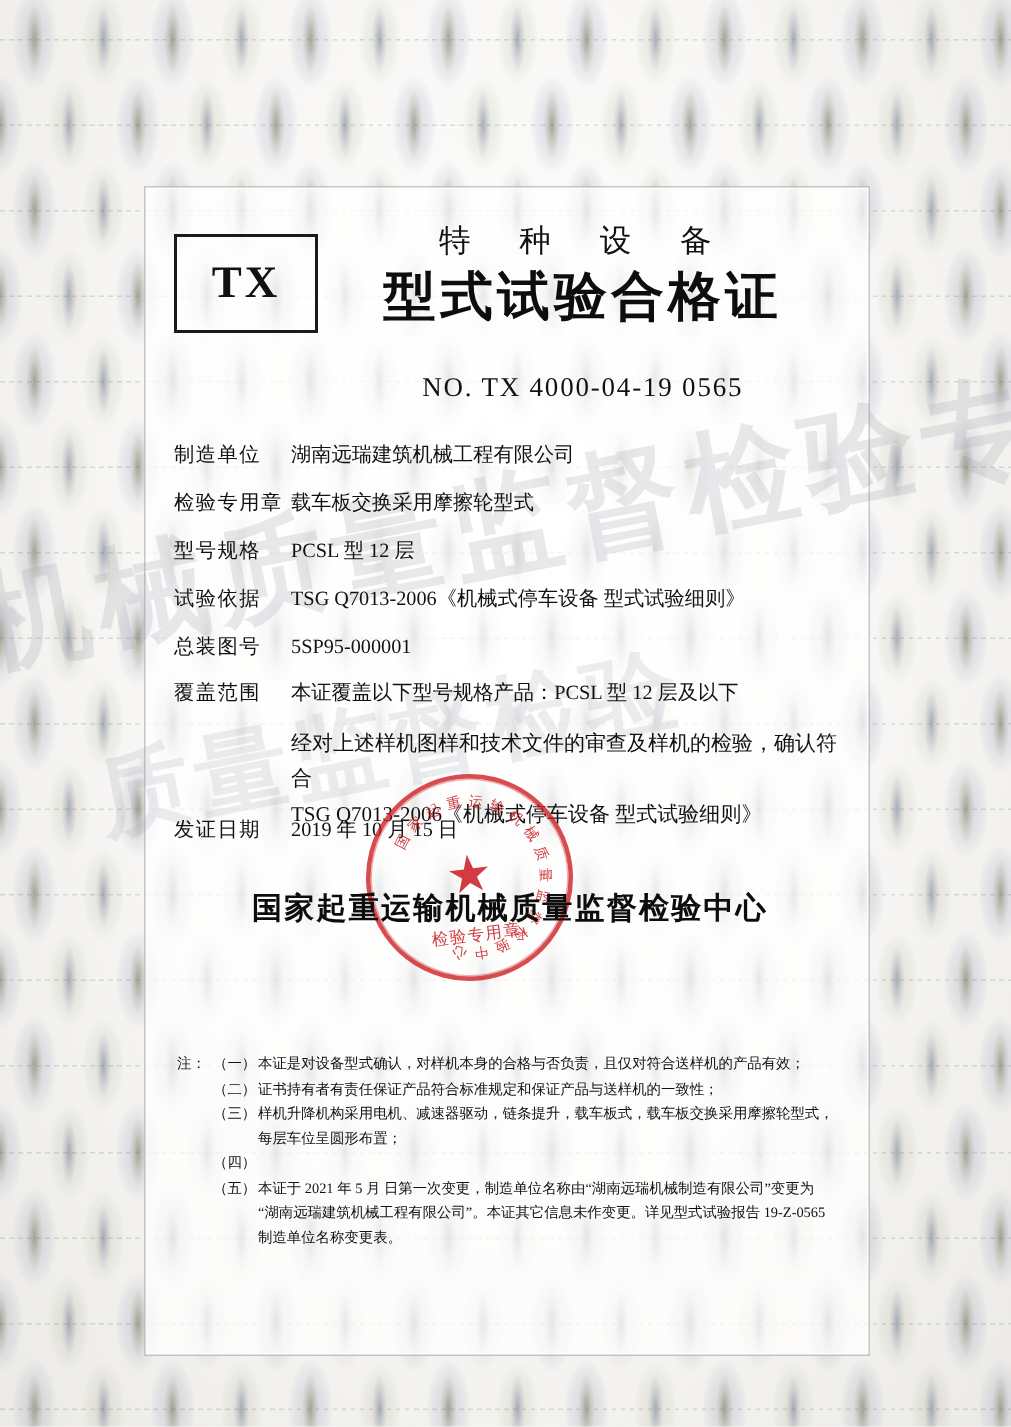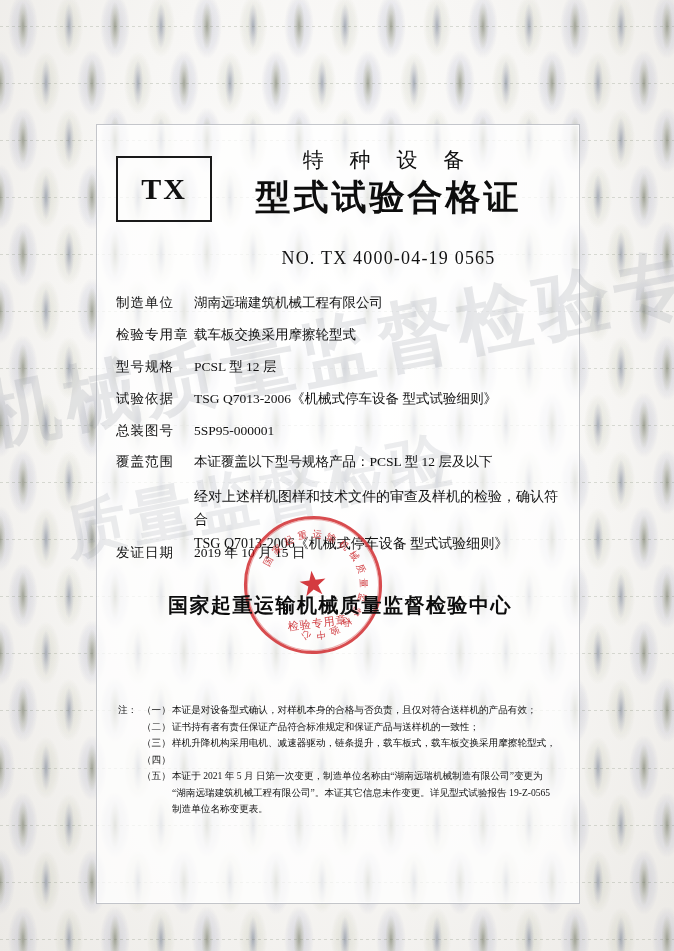--- a/index.html
+++ b/index.html
@@ -93,21 +93,21 @@
     font-family:"Liberation Serif", serif;
     font-weight:bold;font-size:30px;letter-spacing:2px;
     color:#111;
   }
 
   .title-block{
     position:absolute;left:120px;top:22px;width:345px;text-align:center;
   }
   .t-small{
     font-size:21px;letter-spacing:10px;color:#111;
-    font-family:Liberation Sans, sans-serif;
+    font-family:Liberation Mono, monospace;
   }
   .t-big{
     margin-top:0;
     font-size:35px;letter-spacing:3px;font-weight:bold;color:#0d0d0d;
     font-family:"DejaVu Serif", serif;
   }
   .cert-no{
     position:absolute;left:120px;top:124px;width:345px;text-align:center;
     font-size:18px;letter-spacing:1.2px;color:#111;
     font-family:"Liberation Serif", serif;
@@ -620,20 +620,21 @@
       <div class="note-line">
         <div class="note-head"></div>
         <div class="note-idx">（二）</div>
         <div class="note-txt">证书持有者有责任保证产品符合标准规定和保证产品与送样机的一致性；</div>
       </div>
       <div class="note-line">
         <div class="note-head"></div>
         <div class="note-idx">（三）</div>
         <div class="note-txt">样机升降机构采用电机、减速器驱动，链条提升，载车板式，载车板交换采用摩擦轮型式，</div>
       </div>
+      <div class="note-cont">每层车位呈圆形布置；</div>
       <div class="note-line">
         <div class="note-head"></div>
         <div class="note-idx">（四）</div>
       </div>
       <div class="note-line">
         <div class="note-head"></div>
         <div class="note-idx">（五）</div>
         <div class="note-txt">本证于 2021 年 5 月    日第一次变更，制造单位名称由“湖南远瑞机械制造有限公司”变更为</div>
       </div>
       <div class="note-cont">“湖南远瑞建筑机械工程有限公司”。本证其它信息未作变更。详见型式试验报告 19-Z-0565</div>

